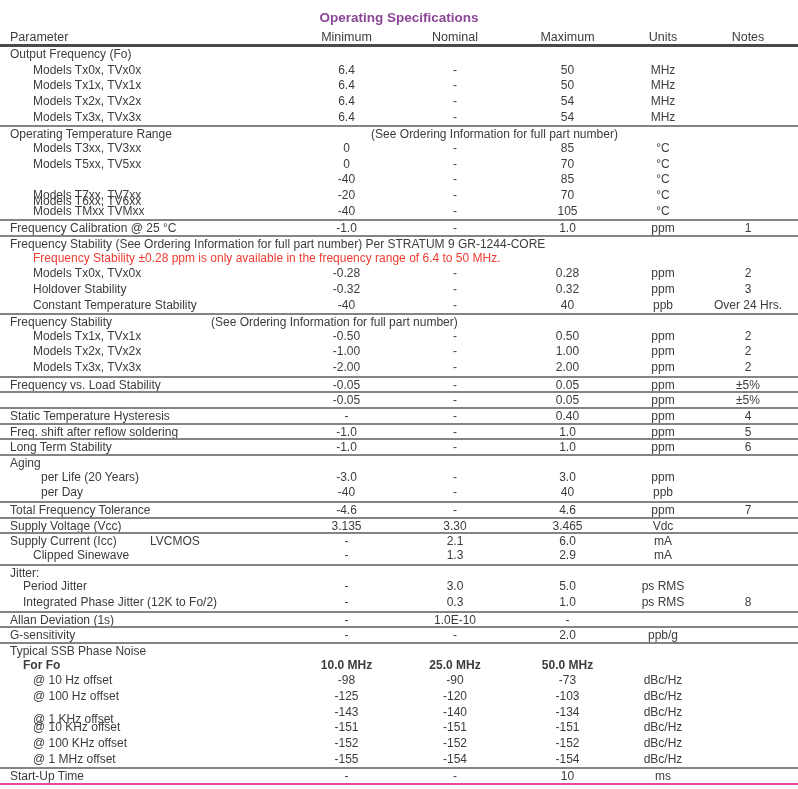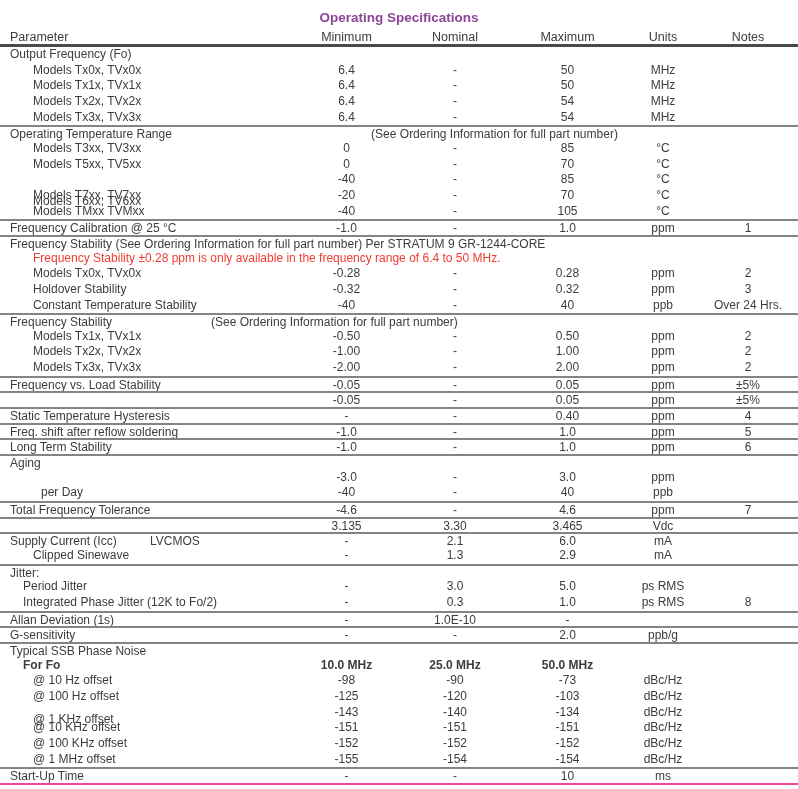--- a/index.html
+++ b/index.html
@@ -223,20 +223,21 @@
         <div class="c-min">-1.0</div>
         <div class="c-nom">-</div>
         <div class="c-max">1.0</div>
         <div class="c-units">ppm</div>
         <div class="c-notes">6</div>
       </div>
       <div class="row line">
         <div class="c-param" style="padding-left: 0px;">Aging</div>
       </div>
       <div class="row">
+        <div class="c-param" style="padding-left: 31px;">per Life (20 Years)</div>
         <div class="c-min">-3.0</div>
         <div class="c-nom">-</div>
         <div class="c-max">3.0</div>
         <div class="c-units">ppm</div>
         <div class="c-notes"></div>
       </div>
       <div class="row">
         <div class="c-param" style="padding-left: 31px;">per Day</div>
         <div class="c-min">-40</div>
         <div class="c-nom">-</div>
@@ -246,20 +247,21 @@
       </div>
       <div class="row line">
         <div class="c-param" style="padding-left: 0px;">Total Frequency Tolerance</div>
         <div class="c-min">-4.6</div>
         <div class="c-nom">-</div>
         <div class="c-max">4.6</div>
         <div class="c-units">ppm</div>
         <div class="c-notes">7</div>
       </div>
       <div class="row line">
+        <div class="c-param" style="padding-left: 0px;">Supply Voltage (Vcc)</div>
         <div class="c-min">3.135</div>
         <div class="c-nom">3.30</div>
         <div class="c-max">3.465</div>
         <div class="c-units">Vdc</div>
         <div class="c-notes"></div>
       </div>
       <div class="row line">
         <div class="c-param" style="padding-left: 0px;">Supply Current (Icc)<span class="p2">LVCMOS</span></div>
         <div class="c-min">-</div>
         <div class="c-nom">2.1</div>

